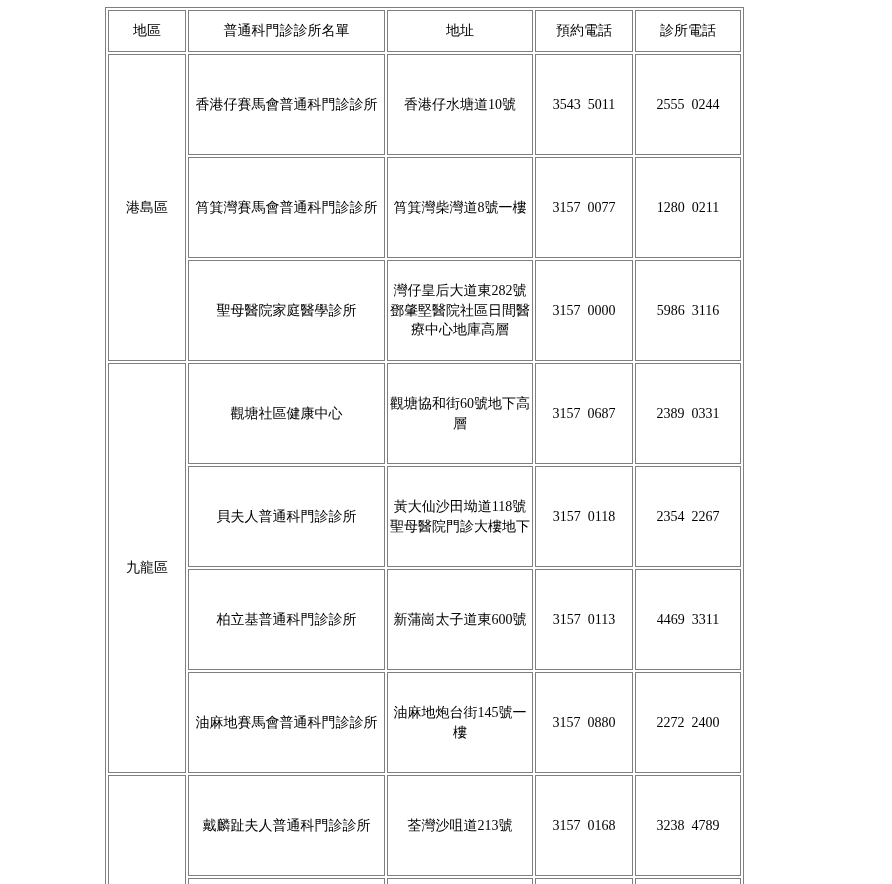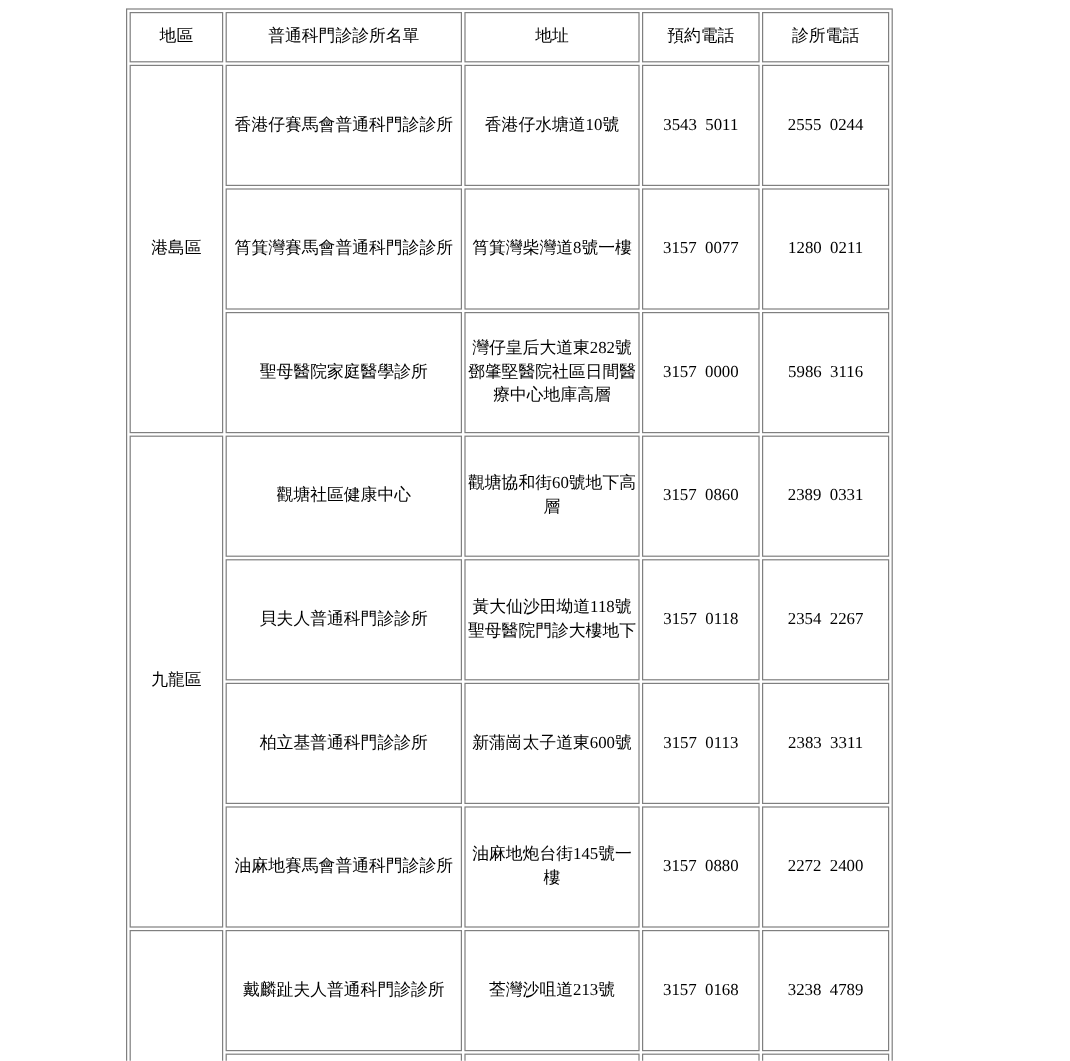--- a/index.html
+++ b/index.html
@@ -78,34 +78,34 @@
     <td>聖母醫院家庭醫學診所</td>
     <td>灣仔皇后大道東282號鄧肇堅醫院社區日間醫療中心地庫高層</td>
     <td>3157  0000</td>
     <td>5986  3116</td>
   </tr>
 
   <tr class="data-row">
     <td rowspan="4">九龍區</td>
     <td>觀塘社區健康中心</td>
     <td>觀塘協和街60號地下高層</td>
-    <td>3157  0860</td>
+    <td>3157  0687</td>
     <td>2389  0331</td>
   </tr>
   <tr class="data-row">
     <td>貝夫人普通科門診診所</td>
     <td>黃大仙沙田坳道118號聖母醫院門診大樓地下</td>
     <td>3157  0118</td>
     <td>2354  2267</td>
   </tr>
   <tr class="data-row">
     <td>柏立基普通科門診診所</td>
     <td>新蒲崗太子道東600號</td>
     <td>3157  0113</td>
-    <td>2383  3311</td>
+    <td>4469  3311</td>
   </tr>
   <tr class="data-row">
     <td>油麻地賽馬會普通科門診診所</td>
     <td>油麻地炮台街145號一樓</td>
     <td>3157  0880</td>
     <td>2272  2400</td>
   </tr>
 
   <tr class="data-row">
     <td rowspan="2"></td>

